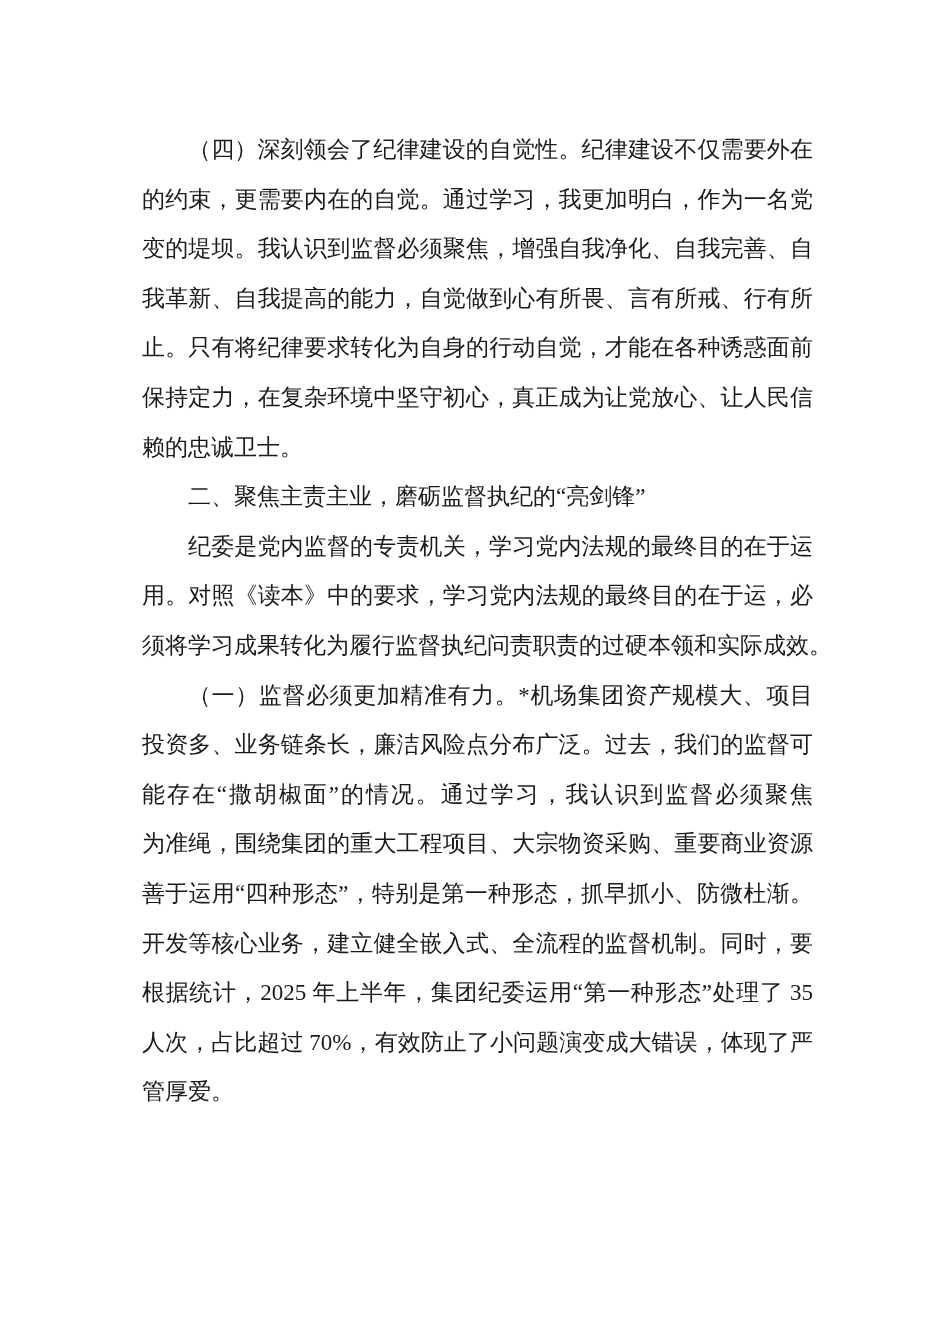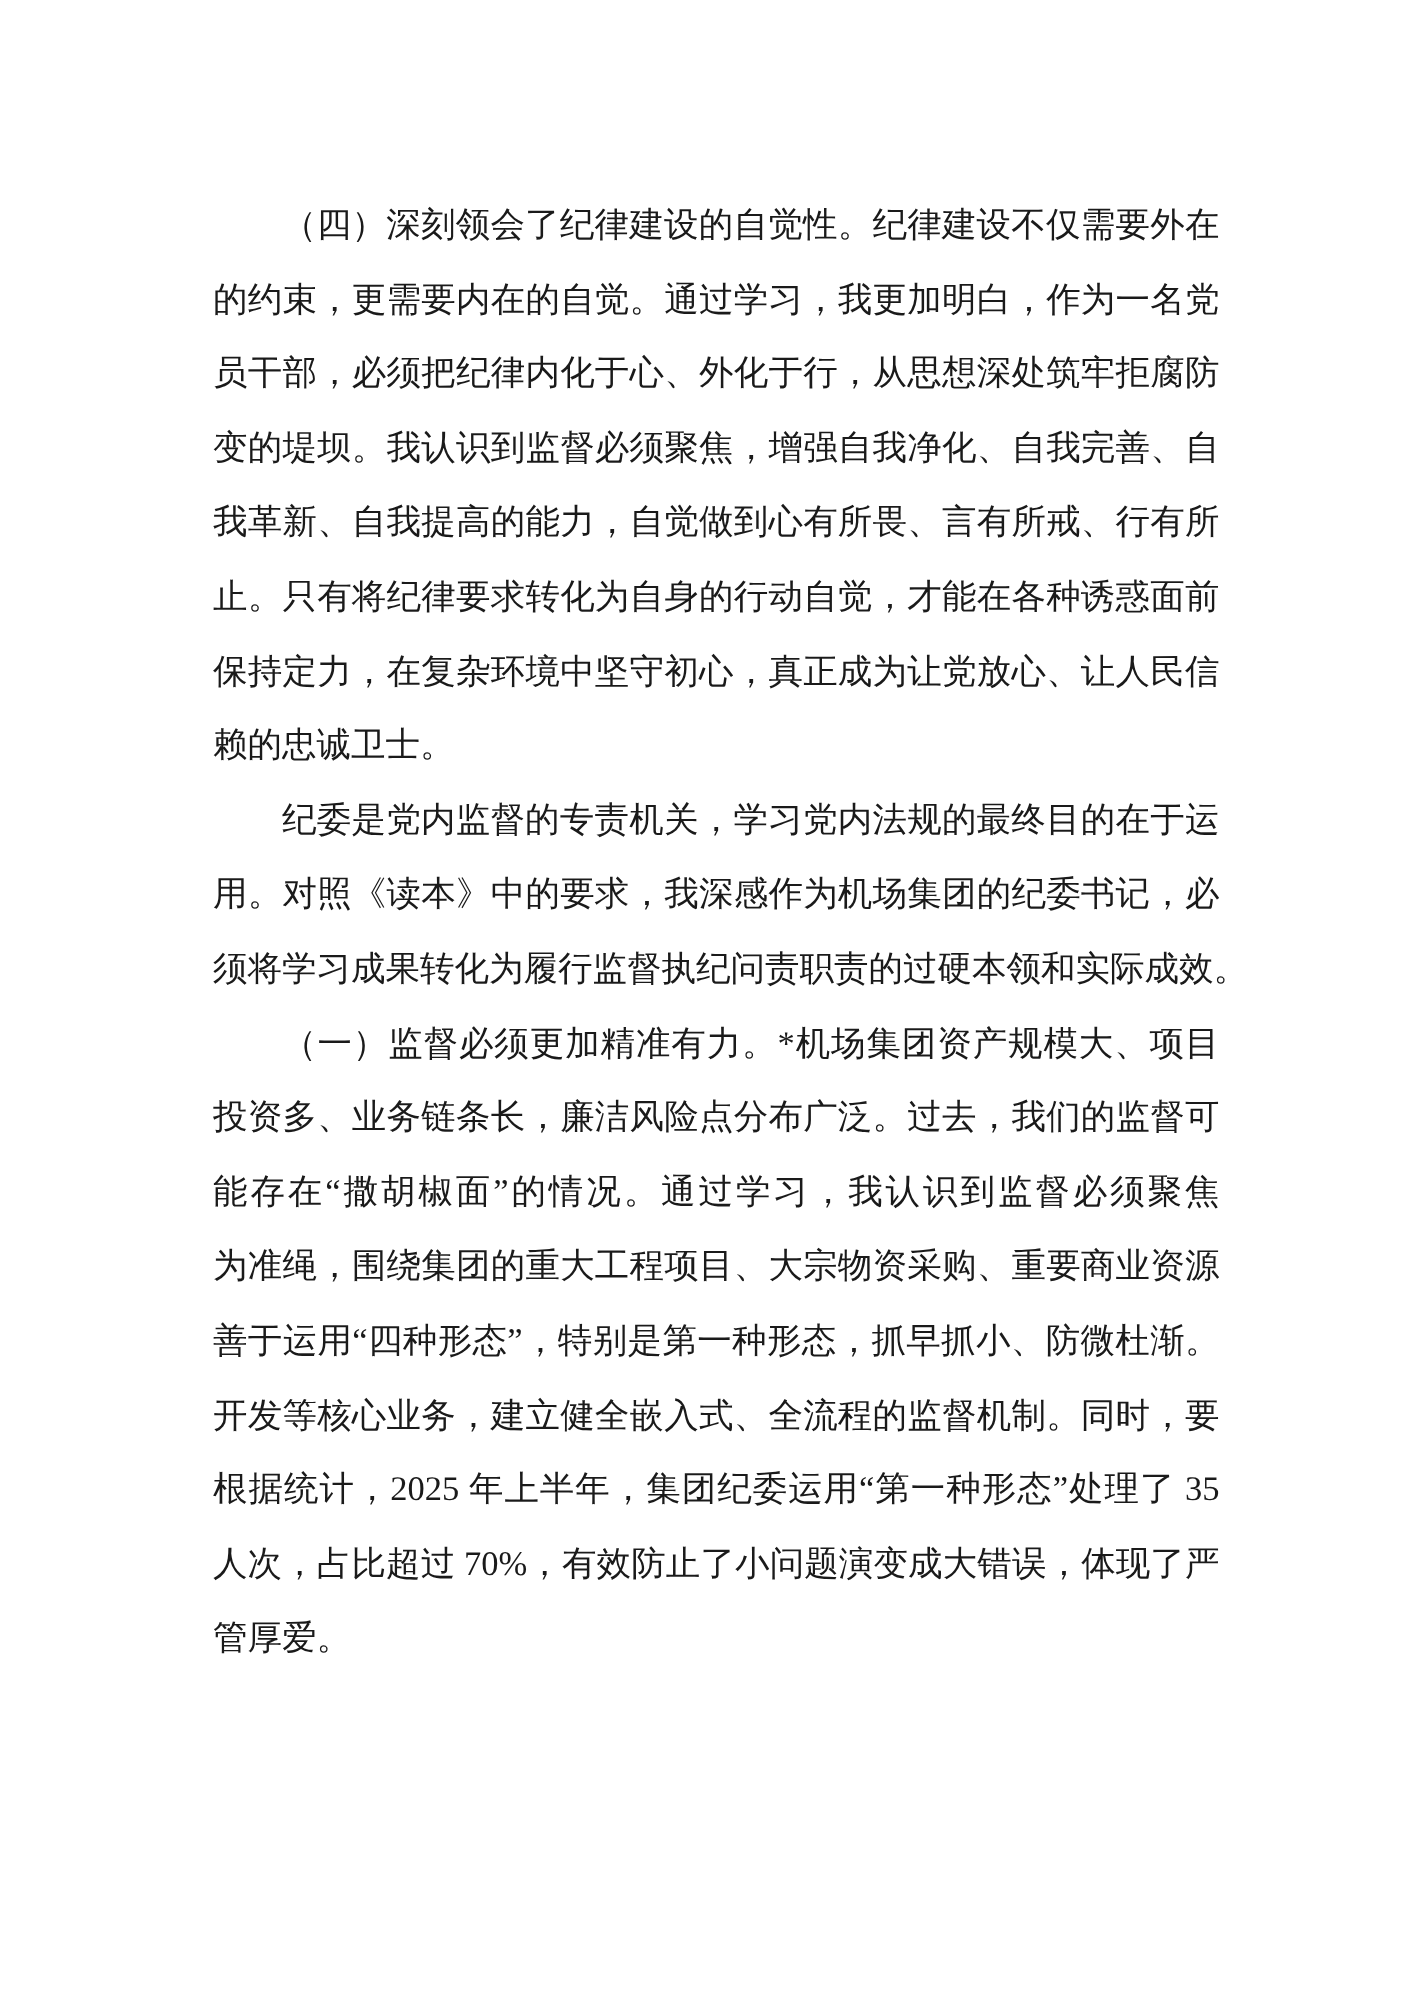--- a/index.html
+++ b/index.html
@@ -49,28 +49,28 @@
     text-indent: 46px;
   }
 </style>
 </head>
 <body>
 
 <div class="page">
   <div class="text-block">
     <div class="line fill indent">（四）深刻领会了纪律建设的自觉性。纪律建设不仅需要外在</div>
     <div class="line fill">的约束，更需要内在的自觉。通过学习，我更加明白，作为一名党</div>
-    <div class="line fill">员干部，必须把纪律内化于心、外化于行，从思想深处筑牢拒腐防</div>
     <div class="line fill">变的堤坝。我认识到监督必须聚焦，增强自我净化、自我完善、自</div>
     <div class="line fill">我革新、自我提高的能力，自觉做到心有所畏、言有所戒、行有所</div>
     <div class="line fill">止。只有将纪律要求转化为自身的行动自觉，才能在各种诱惑面前</div>
     <div class="line fill">保持定力，在复杂环境中坚守初心，真正成为让党放心、让人民信</div>
     <div class="line end">赖的忠诚卫士。</div>
+    <div class="line end indent">二、聚焦主责主业，磨砺监督执纪的“亮剑锋”</div>
     <div class="line fill indent">纪委是党内监督的专责机关，学习党内法规的最终目的在于运</div>
-    <div class="line fill">用。对照《读本》中的要求，我深感作为机场集团的纪委书记，必</div>
+    <div class="line fill">用。对照《读本》中的要求，学习党内法规的最终目的在于运，必</div>
     <div class="line fill">须将学习成果转化为履行监督执纪问责职责的过硬本领和实际成效。</div>
     <div class="line fill indent">（一）监督必须更加精准有力。*机场集团资产规模大、项目</div>
     <div class="line fill">投资多、业务链条长，廉洁风险点分布广泛。过去，我们的监督可</div>
     <div class="line fill">能存在“撒胡椒面”的情况。通过学习，我认识到监督必须聚焦</div>
     <div class="line fill">为准绳，围绕集团的重大工程项目、大宗物资采购、重要商业资源</div>
     <div class="line fill">善于运用“四种形态”，特别是第一种形态，抓早抓小、防微杜渐。</div>
     <div class="line fill">开发等核心业务，建立健全嵌入式、全流程的监督机制。同时，要</div>
     <div class="line fill">根据统计，2025 年上半年，集团纪委运用“第一种形态”处理了 35</div>
     <div class="line fill">人次，占比超过 70%，有效防止了小问题演变成大错误，体现了严</div>
     <div class="line end">管厚爱。</div>

